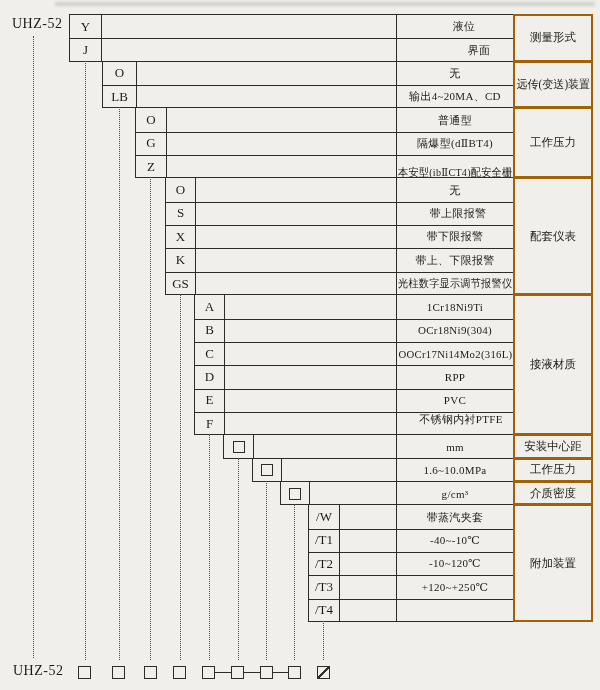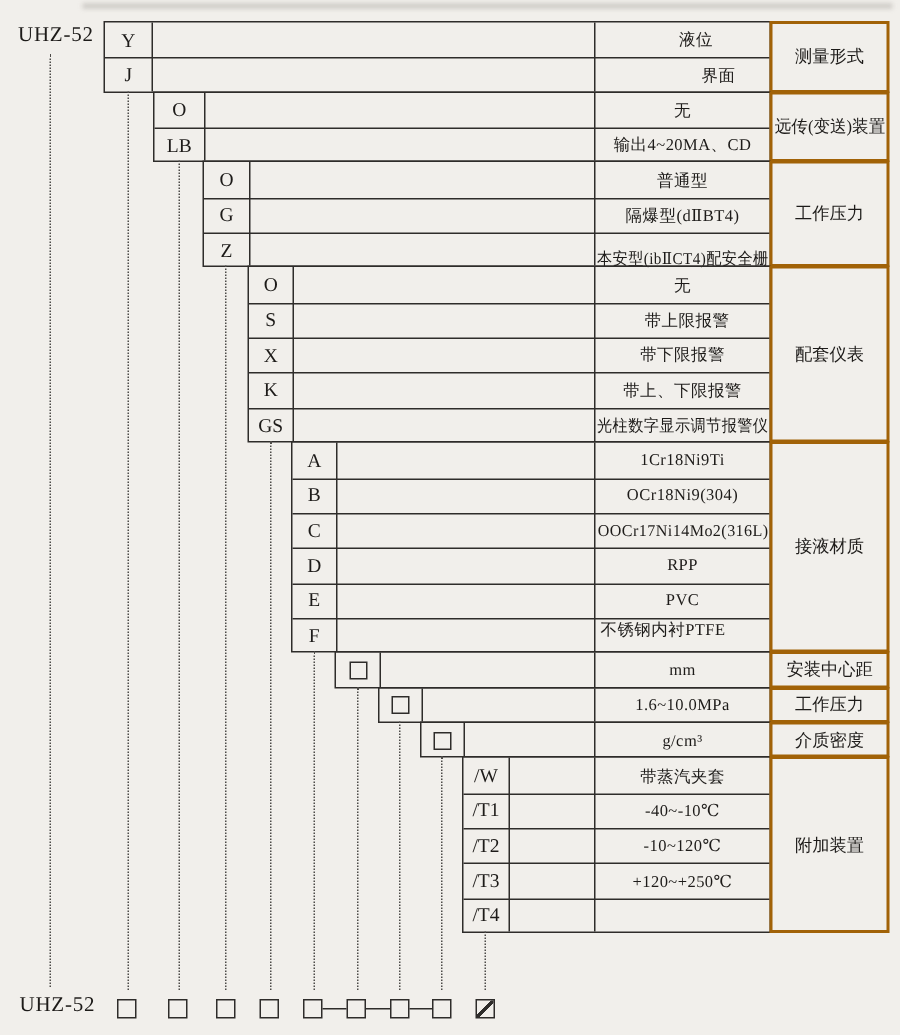--- a/index.html
+++ b/index.html
@@ -158,21 +158,21 @@
       <div class="cell desc-cell" style="left: 201px; top: 70.05px; width: 118px; height: 23.35px;">
         <span class="fit">RPP</span>
       </div>
       <div class="hline" style="top: 93.4px;"></div>
       <div class="cell code-cell" style="left: 0px; top: 93.4px; width: 29px; height: 23.35px;">E</div>
       <div class="cell desc-cell" style="left: 201px; top: 93.4px; width: 118px; height: 23.35px;">
         <span class="fit">PVC</span>
       </div>
       <div class="hline" style="top: 116.75px;"></div>
       <div class="cell code-cell" style="left: 0px; top: 116.75px; width: 29px; height: 23.35px;">F</div>
-      <div class="cell desc-cell" style="left: 188px; top: 116.75px; width: 118px; height: 16px;">
+      <div class="cell desc-cell" style="left: 207px; top: 116.75px; width: 118px; height: 16px;">
         <span class="fit">不锈钢内衬PTFE</span>
       </div>
     </div>
     <div class="cat" style="left: 513px; top: 294.2px; width: 80px; height: 141.1px;">
       <span class="fit">接液材质</span>
     </div>
     <div class="dot" style="left: 208.5px; top: 434.3px; height: 225.7px;"></div>
     <div class="box" style="left: 202px;"></div>
     <div class="blk" style="left: 223px; top: 434.3px; width: 291px; height: 24.35px;">
       <div class="vline" style="left: 29px;"></div>

